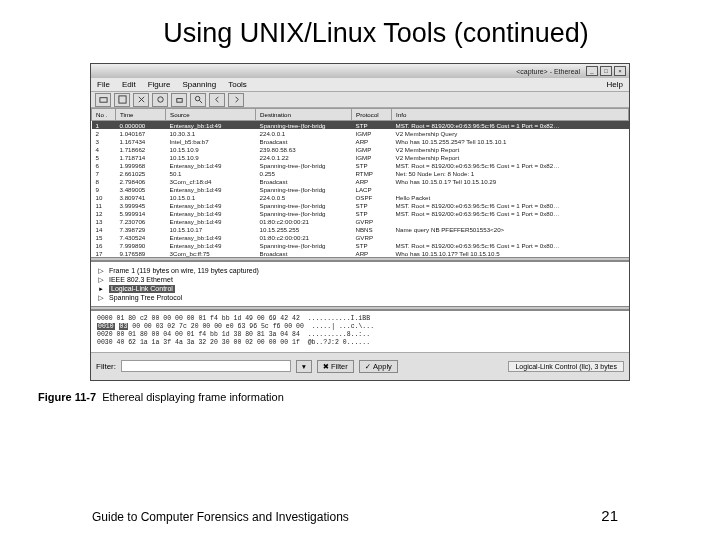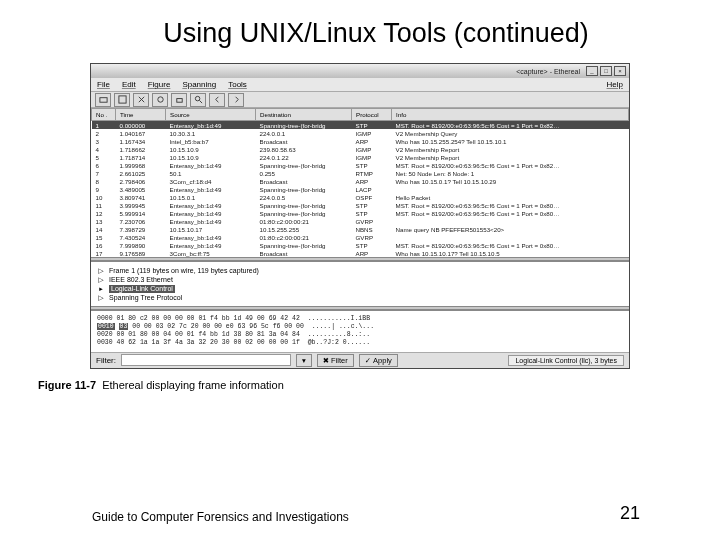--- a/index.html
+++ b/index.html
@@ -5,48 +5,48 @@
   * { box-sizing: border-box; margin: 0; padding: 0; }
   body { width: 720px; height: 540px; background: #fff; font-family: Arial, sans-serif; position: relative; }
   .slide-title { font-size: 27px; font-weight: normal; text-align: center; padding: 18px 0 14px 0; margin-left: 32px; }
   .window { margin: 0 auto; width: 540px; border: 1px solid #474747; background: #dedede; }
   .titlebar { height: 14px; background: linear-gradient(#eee, #bdbdbd); display: flex; align-items: center; justify-content: space-between; padding: 0 3px; font-size: 7px; color: #222; }
   .titlebar .ttext { margin-left: auto; margin-right: 6px; }
   .winbtns { display: flex; gap: 2px; }
   .winbtn { width: 12px; height: 10px; border: 1px solid #555; background: #ddd; font-size: 6px; display: flex; align-items: center; justify-content: center; }
   .menubar { height: 14px; background: #e8e8e8; display: flex; gap: 12px; padding: 0 6px; font-size: 8px; align-items: center; border-bottom: 1px solid #aaa; }
   .menubar .help { margin-left: auto; }
-  .menubar span { text-decoration: underline; text-decoration-color: #888; text-underline-offset: 1px; }
+  .menubar span { text-decoration-color: #888; text-underline-offset: 1px; }
   .toolbar { height: 16px; background: #e2e2e2; border-bottom: 1px solid #aaa; display: flex; gap: 3px; padding: 2px 4px; align-items: center; }
   .tbtn { width: 16px; height: 14px; border: 1px solid #888; background: #ddd; display: flex; align-items: center; justify-content: center; }
   .tbtn svg { width: 9px; height: 9px; }
   table.packets { width: 100%; border-collapse: collapse; font-size: 6.2px; background: #fff; }
   table.packets th { background: #e0e0e0; border: 1px solid #999; text-align: left; padding: 2px 4px; font-weight: normal; height: 12px; }
   table.packets td { padding: 0.5px 4px; white-space: nowrap; overflow: hidden; color: #222; }
   table.packets tr.sel td { background: #4a4a4a; color: #fff; }
   .col-no { width: 24px; }
   .col-time { width: 50px; }
   .col-src { width: 90px; }
   .col-dst { width: 96px; }
   .col-proto { width: 40px; }
   .splitter { height: 4px; background: #c8c8c8; border-top: 1px solid #888; border-bottom: 1px solid #888; }
   .tree { background: #fff; padding: 4px 6px; font-size: 7px; border-top: 1px solid #888; }
   .tree .tline { display: flex; gap: 4px; padding: 0.5px 0; }
   .tree .togg { width: 8px; display: inline-block; text-align: center; }
   .tree .sel { background: #555; color: #fff; display: inline-block; padding: 0 2px; }
   .hex { background: #fff; padding: 4px 6px; font-family: 'Courier New', monospace; font-size: 6.5px; border-top: 1px solid #888; line-height: 1.25; color: #222; }
   .hex .hline { white-space: pre; }
   .hexhl { background: #555; color: #fff; padding: 0 1px; }
-  .bottombar { height: 16px; background: #e0e0e0; border-top: 1px solid #aaa; display: flex; align-items: center; padding: 0 5px; gap: 5px; font-size: 8px; }
+  .bottombar { height: 28px; background: #e0e0e0; border-top: 1px solid #aaa; display: flex; align-items: center; padding: 0 5px; gap: 5px; font-size: 8px; }
   .bottombar input { font-size: 8px; height: 12px; width: 170px; background: #fff; border: 1px solid #999; padding: 0 2px; }
   .smallbtn { border: 1px solid #888; background: #ddd; padding: 1px 5px; font-size: 7.5px; display: flex; align-items: center; gap: 2px; }
   .status { margin-left: auto; background: #eee; border: 1px solid #999; padding: 1px 6px; font-size: 7px; }
   .caption { font-size: 11px; font-weight: bold; padding: 10px 0 0 38px; }
   .footer-left { position: absolute; bottom: 16px; left: 92px; font-size: 12px; }
-  .footer-right { position: absolute; bottom: 16px; right: 80px; font-size: 18px; }
+  .footer-right { position: absolute; bottom: 16px; right: 102px; font-size: 15px; }
 </style>
 </head>
 <body>
 
 <div class="slide-title">Using UNIX/Linux Tools (continued)</div>
 
 <div class="window">
 
   <div class="titlebar">
     <span class="ttext">&lt;capture&gt; - Ethereal</span>

